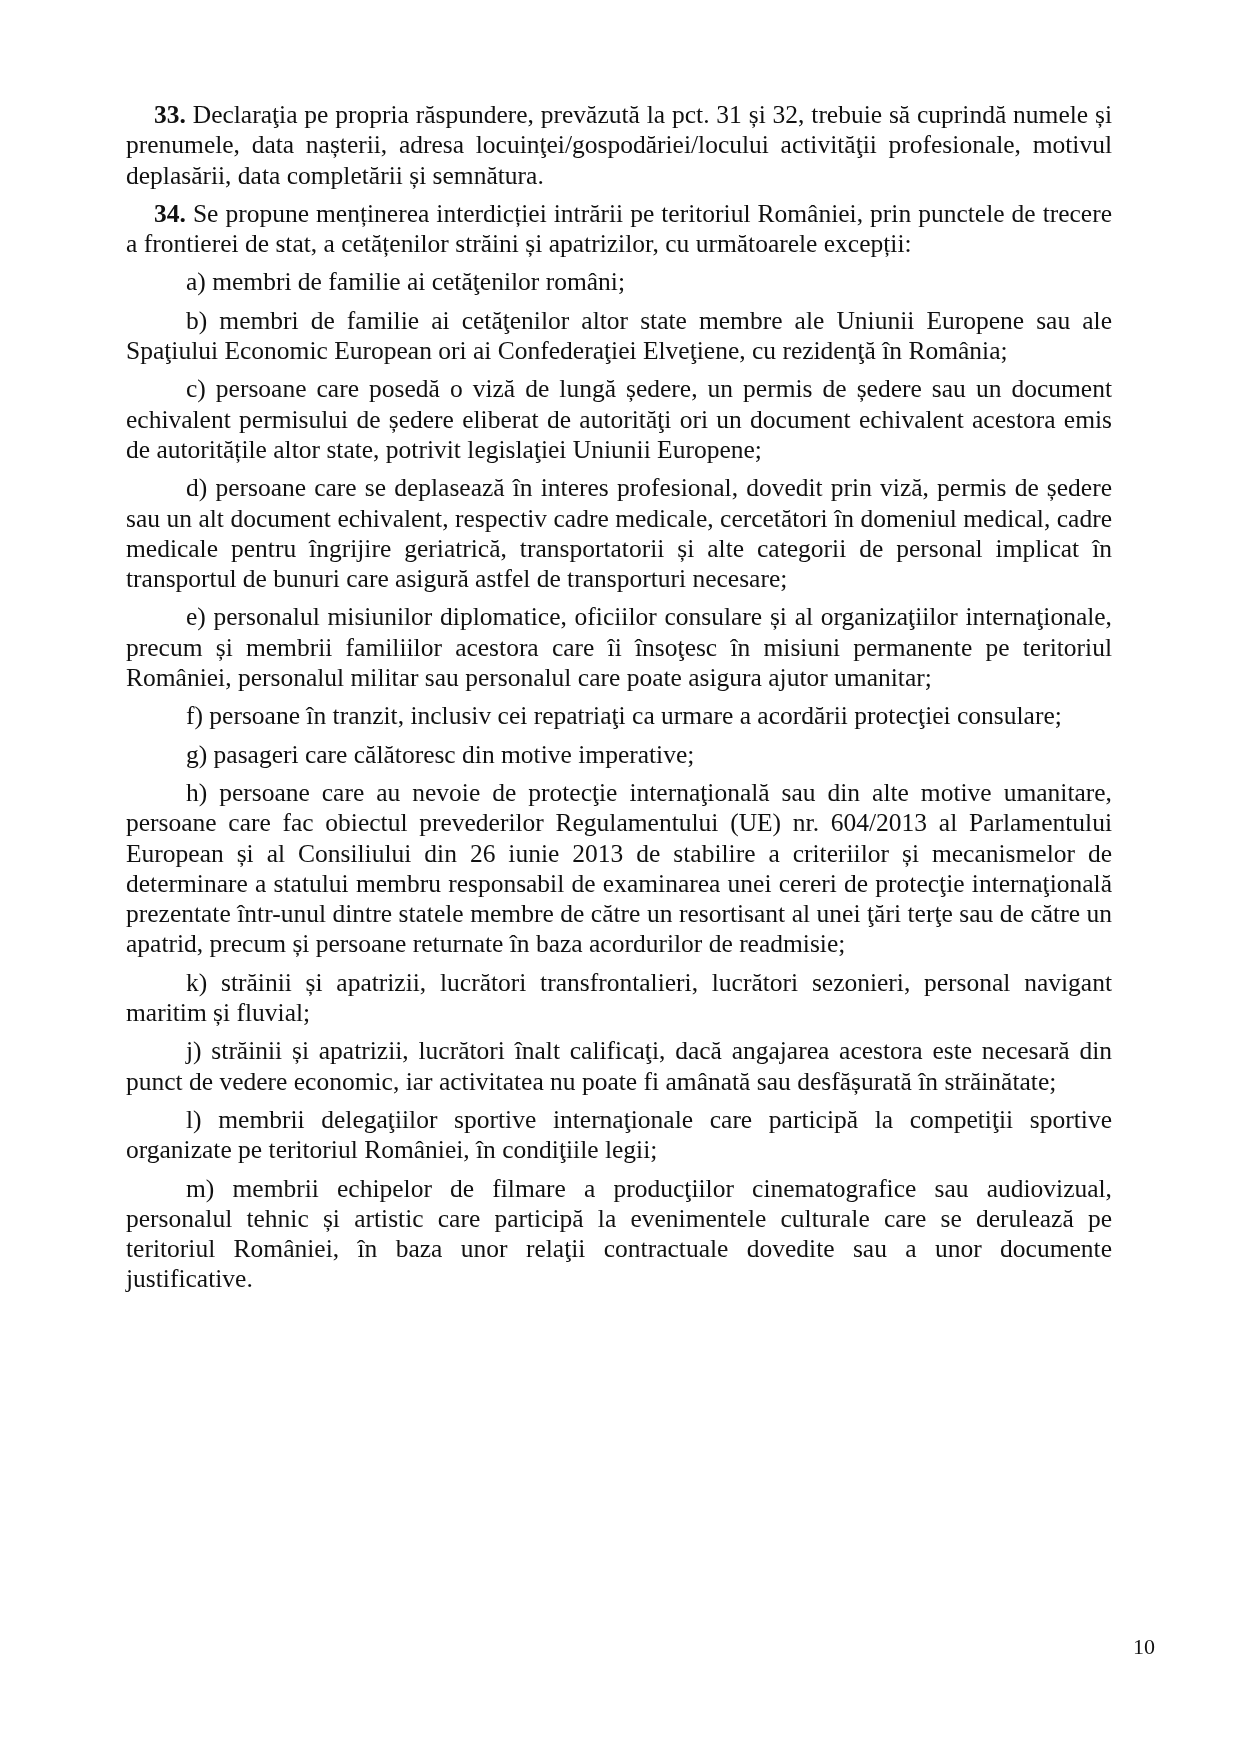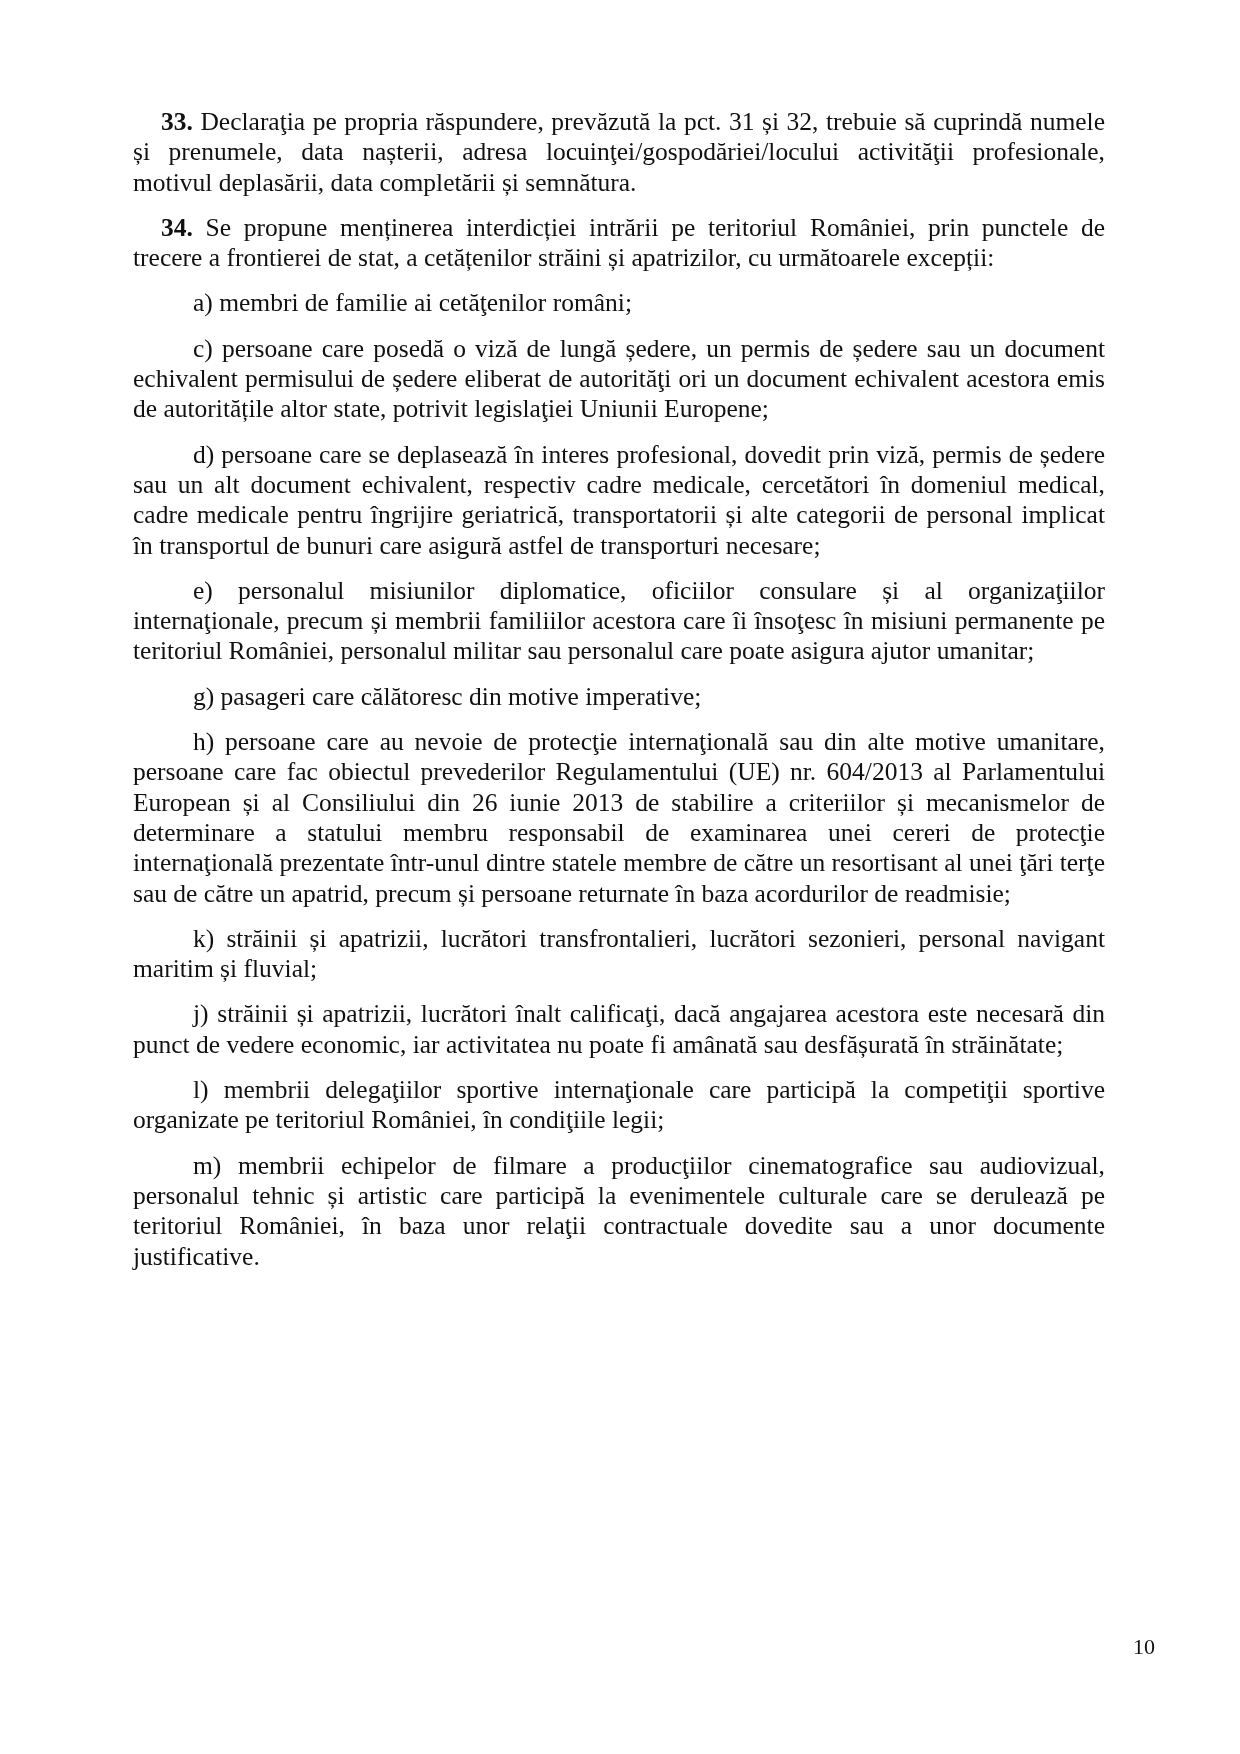--- a/index.html
+++ b/index.html
@@ -2,39 +2,41 @@
 <html><head>
 <meta charset="utf-8">
 <style>
   html, body { margin: 0; padding: 0; background: #ffffff; }
   body { width: 1240px; height: 1754px; position: relative; overflow: hidden; }
   .page {
     position: absolute; left: 118px; top: 92px; width: 1002px;
     font-family: "Liberation Serif", serif; font-size: 25.5px; line-height: 30.3px; color: #111;
     text-align: justify;
   }
-  .page p { margin: 15px; }
+  .page p { margin: 8px; }
   .para { text-indent: 28px; }
   .item { text-indent: 60px; }
   .num { font-weight: bold; }
   .pagenum {
     position: absolute; left: 0; width: 1155px; top: 1634px; text-align: right;
     font-family: "Liberation Serif", serif; font-size: 22px; color: #111;
   }
 </style>
 </head>
 <body>
 
 <div class="page">
   <p class="para"><span class="num">33.</span><span> Declaraţia pe propria răspundere, prevăzută la pct. 31 și 32, trebuie să cuprindă numele și prenumele, data nașterii, adresa locuinţei/gospodăriei/locului activităţii profesionale, motivul deplasării, data completării și semnătura.</span></p>
   <p class="para"><span class="num">34.</span><span> Se propune menținerea interdicției intrării pe teritoriul României, prin punctele de trecere a frontierei de stat, a cetățenilor străini și apatrizilor, cu următoarele excepții:</span></p>
   <p class="item">a) membri de familie ai cetăţenilor români;</p>
+  <p class="item">b) membri de familie ai cetăţenilor altor state membre ale Uniunii Europene sau ale Spaţiului Economic European ori ai Confederaţiei Elveţiene, cu rezidenţă în România;</p>
   <p class="item">c) persoane care posedă o viză de lungă ședere, un permis de ședere sau un document echivalent permisului de ședere eliberat de autorităţi ori un document echivalent acestora emis de autoritățile altor state, potrivit legislaţiei Uniunii Europene;</p>
   <p class="item">d) persoane care se deplasează în interes profesional, dovedit prin viză, permis de ședere sau un alt document echivalent, respectiv cadre medicale, cercetători în domeniul medical, cadre medicale pentru îngrijire geriatrică, transportatorii și alte categorii de personal implicat în transportul de bunuri care asigură astfel de transporturi necesare;</p>
   <p class="item">e) personalul misiunilor diplomatice, oficiilor consulare și al organizaţiilor internaţionale, precum și membrii familiilor acestora care îi însoţesc în misiuni permanente pe teritoriul României, personalul militar sau personalul care poate asigura ajutor umanitar;</p>
+  <p class="item">f) persoane în tranzit, inclusiv cei repatriaţi ca urmare a acordării protecţiei consulare;</p>
   <p class="item">g) pasageri care călătoresc din motive imperative;</p>
   <p class="item">h) persoane care au nevoie de protecţie internaţională sau din alte motive umanitare, persoane care fac obiectul prevederilor Regulamentului (UE) nr. 604/2013 al Parlamentului European și al Consiliului din 26 iunie 2013 de stabilire a criteriilor și mecanismelor de determinare a statului membru responsabil de examinarea unei cereri de protecţie internaţională prezentate într-unul dintre statele membre de către un resortisant al unei ţări terţe sau de către un apatrid, precum și persoane returnate în baza acordurilor de readmisie;</p>
   <p class="item">k) străinii și apatrizii, lucrători transfrontalieri, lucrători sezonieri, personal navigant maritim și fluvial;</p>
   <p class="item">j) străinii și apatrizii, lucrători înalt calificaţi, dacă angajarea acestora este necesară din punct de vedere economic, iar activitatea nu poate fi amânată sau desfășurată în străinătate;</p>
   <p class="item">l) membrii delegaţiilor sportive internaţionale care participă la competiţii sportive organizate pe teritoriul României, în condiţiile legii;</p>
   <p class="item">m) membrii echipelor de filmare a producţiilor cinematografice sau audiovizual, personalul tehnic și artistic care participă la evenimentele culturale care se derulează pe teritoriul României, în baza unor relaţii contractuale dovedite sau a unor documente justificative.</p>
 </div>
 
 <div class="pagenum">10</div>
 

